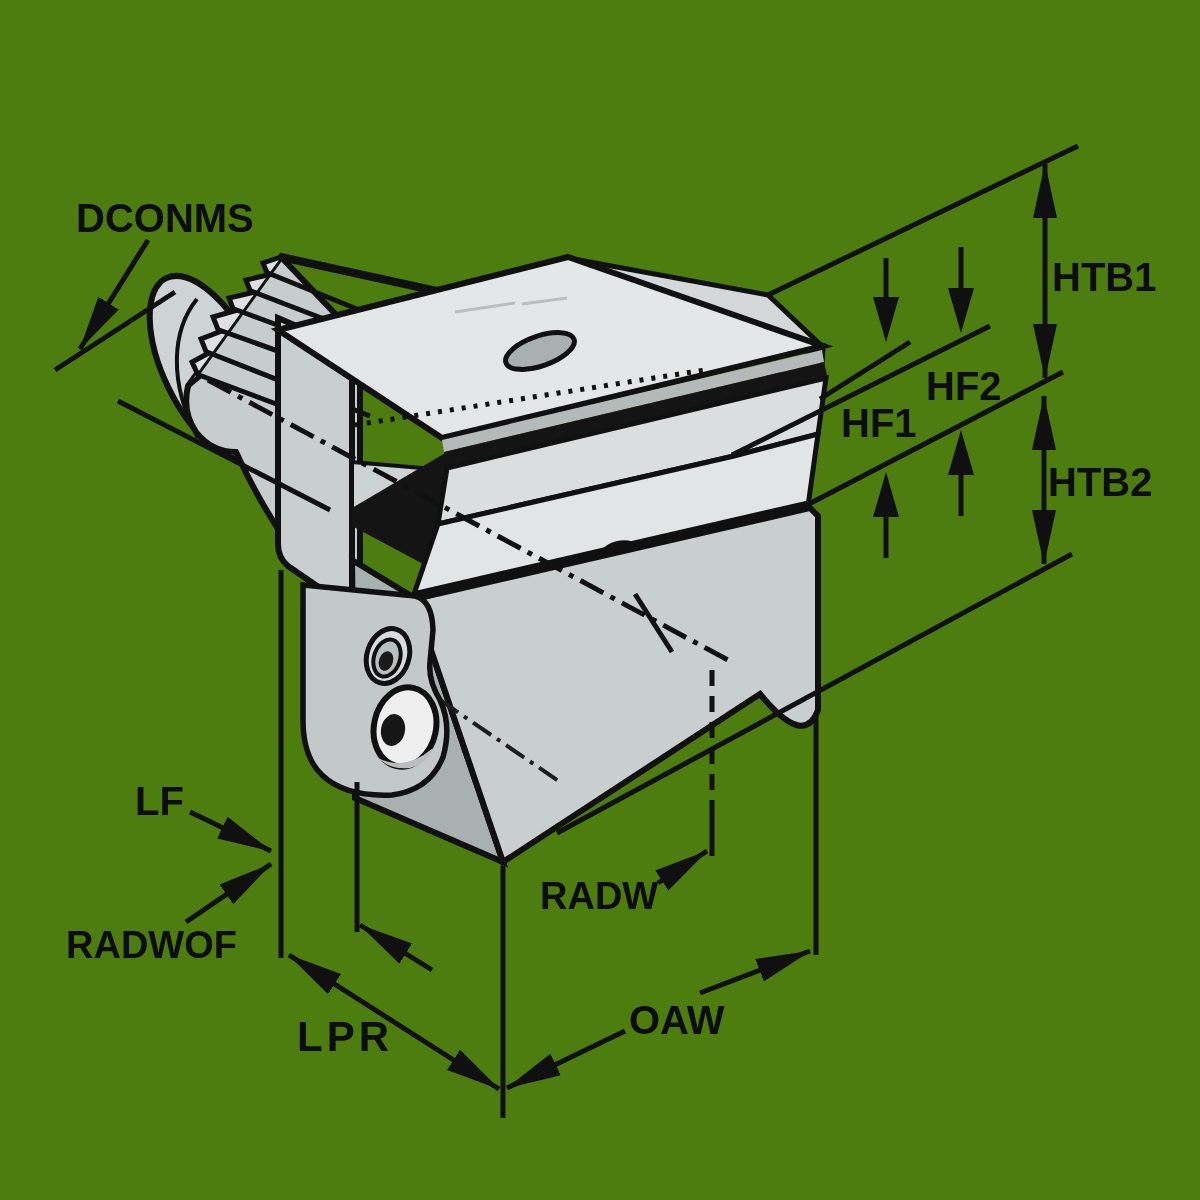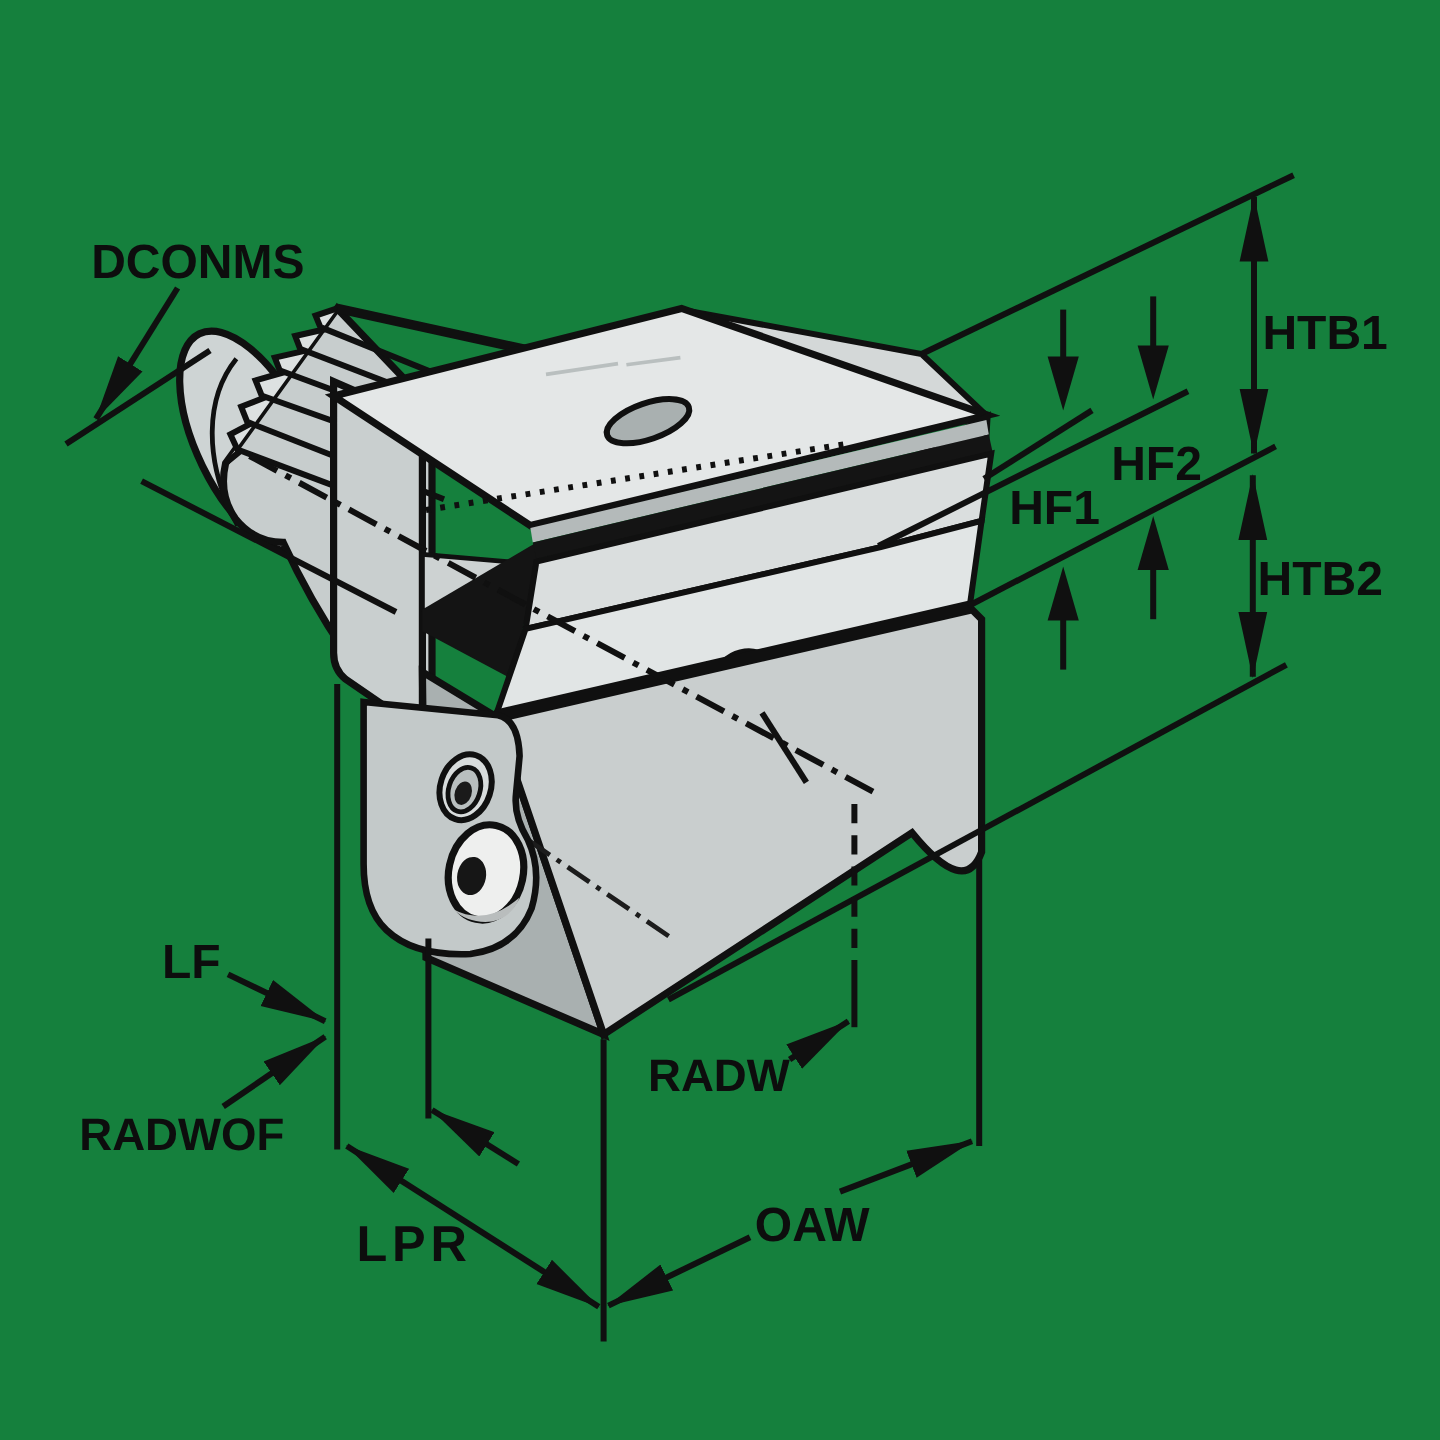--- a/index.html
+++ b/index.html
@@ -1,16 +1,16 @@
 <!DOCTYPE html>
 <html><head>
 <meta charset="utf-8">
 <style>
   html,body{margin:0;padding:0;background:#ffffff;}
-  .stage{width:1200px;height:1200px;position:relative;background:#15803d;overflow:hidden;text-align:center;}
+  .stage{width:1200px;height:1200px;position:relative;background:#4d7c0f;overflow:hidden;text-align:center;}
   svg{display:block;}
   text.dim{font-family:"Liberation Sans","DejaVu Sans",sans-serif;font-weight:bold;fill:#0d0d0d;}
 </style>
 </head>
 <body>
 
 <div class="stage">
 <svg width="1200" height="1200" viewBox="0 0 1200 1200">
   <defs>
     <marker id="ah" markerUnits="userSpaceOnUse" markerWidth="56" markerHeight="26" refX="54" refY="13" orient="auto-start-reverse">

